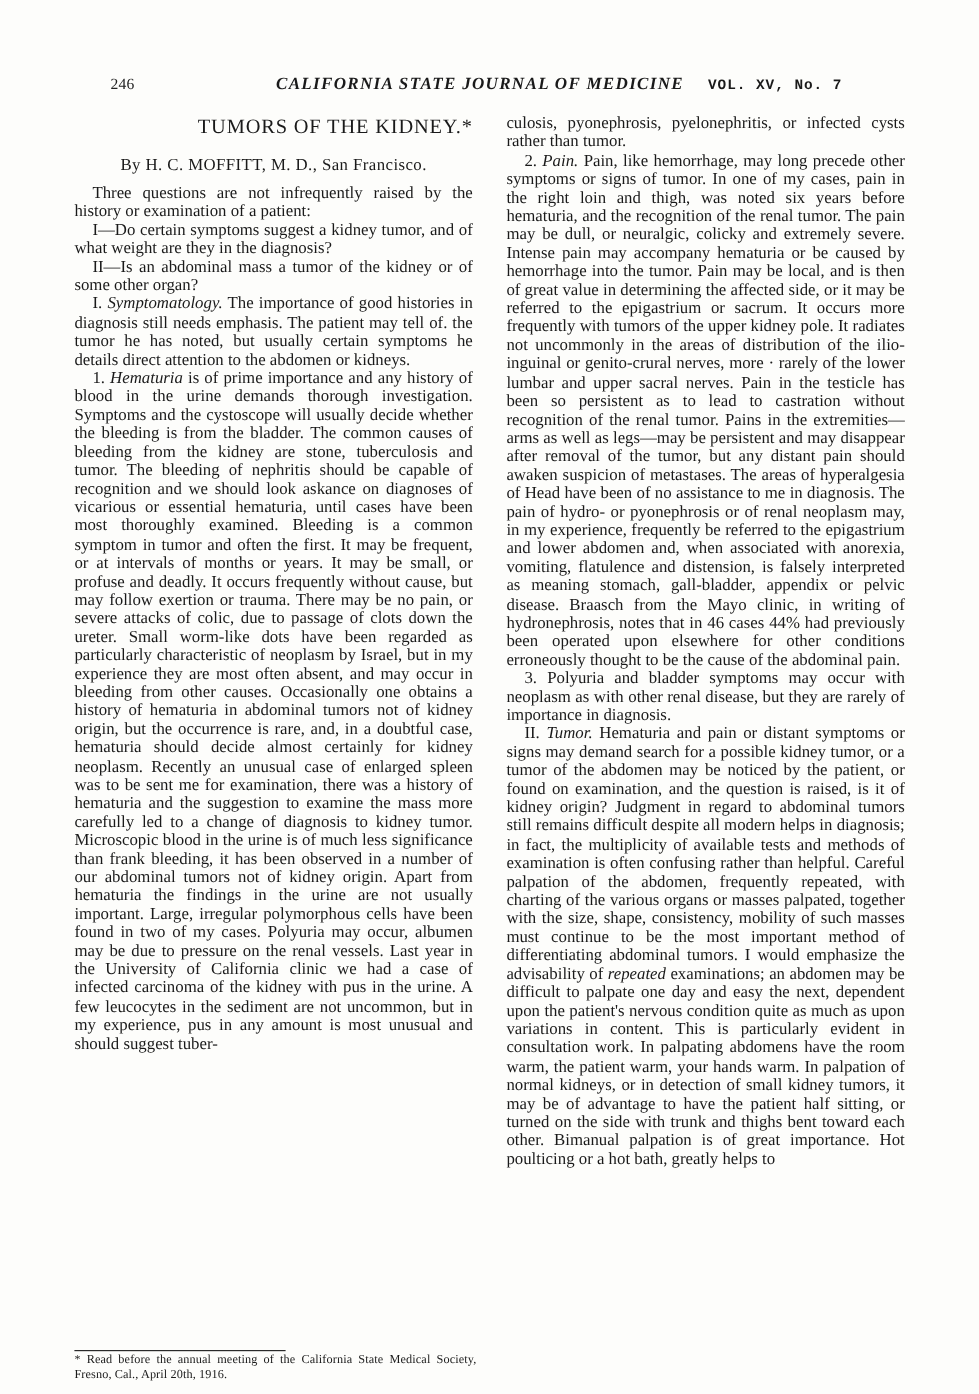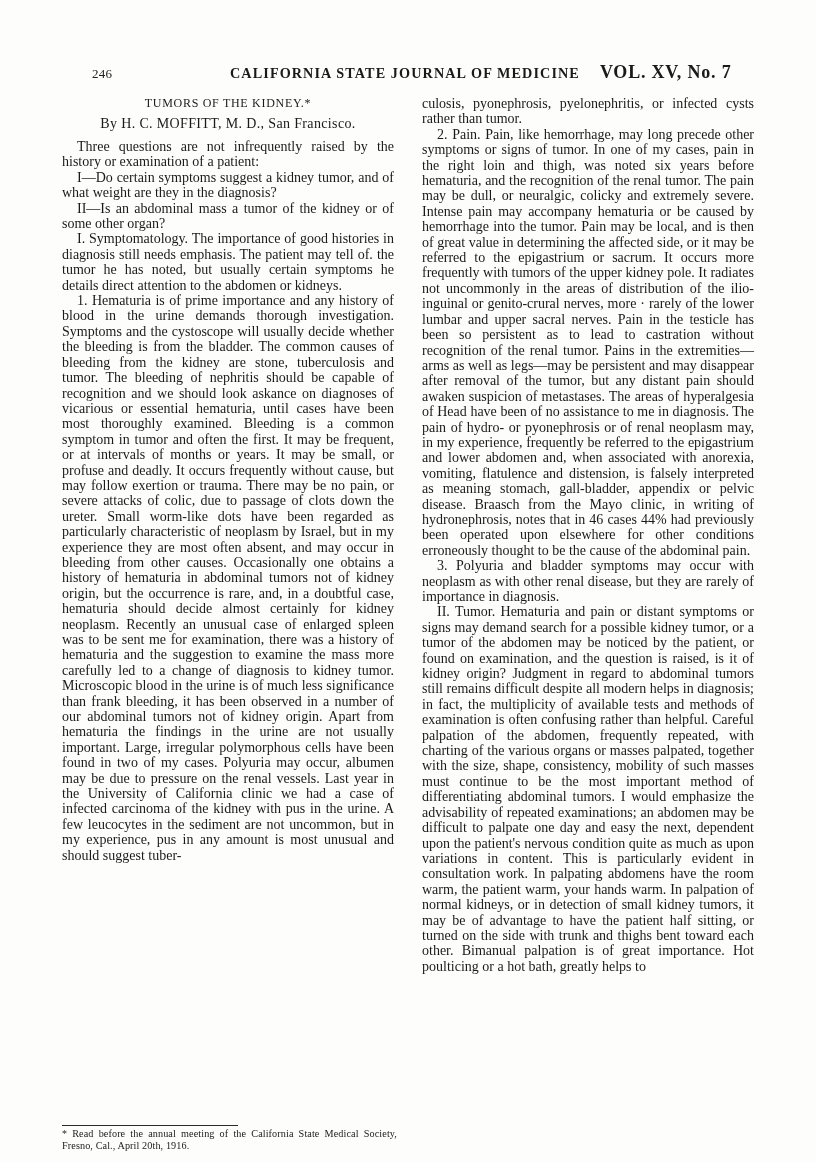--- a/index.html
+++ b/index.html
@@ -35,24 +35,25 @@
     letter-spacing: 0.2px;
     width: 138px;
     color: #222;
   }
   .journal-title {
     font-family: "Liberation Serif", serif;
     font-size: 14.2px;
     letter-spacing: 1.1px;
     font-weight: 700;
     white-space: nowrap;
+    font-style: italic;
   }
   .vol-info {
-    font-family: Liberation Serif, serif;
-    font-size: 18px;
+    font-family: Liberation Mono, monospace;
+    font-size: 12px;
     letter-spacing: 0.8px;
     font-weight: 700;
     margin-left: 20px;
     white-space: nowrap;
   }
   .columns {
     position: absolute;
     top: 96px;
     left: 62px;
     width: 692px;
@@ -67,33 +68,33 @@
   .col p, .col div.para {
     margin: 0;
     font-size: 14px;
     line-height: 15.4px;
     text-align: justify;
     text-justify: inter-word;
     hyphens: manual;
   }
   .indent { text-indent: 15px; }
   .article-title {
-    text-align: center;
-    font-size: 12px;
+    text-align: right;
+    font-size: 17px;
     letter-spacing: 0.7px;
-    margin-bottom: 5px;
+    margin-bottom: 15px;
     white-space: nowrap;
   }
   .byline {
     text-align: center;
     font-size: 14px;
     letter-spacing: 0.35px;
     margin-bottom: 7px;
   }
-  .it { }
+  .it { font-style: italic; }
   .footnote-rule {
     position: absolute;
     bottom: 36px;
     left: 62px;
     width: 176px;
     border-top: 1px solid #2a2a2a;
   }
   .footnote {
     position: absolute;
     bottom: 10px;

